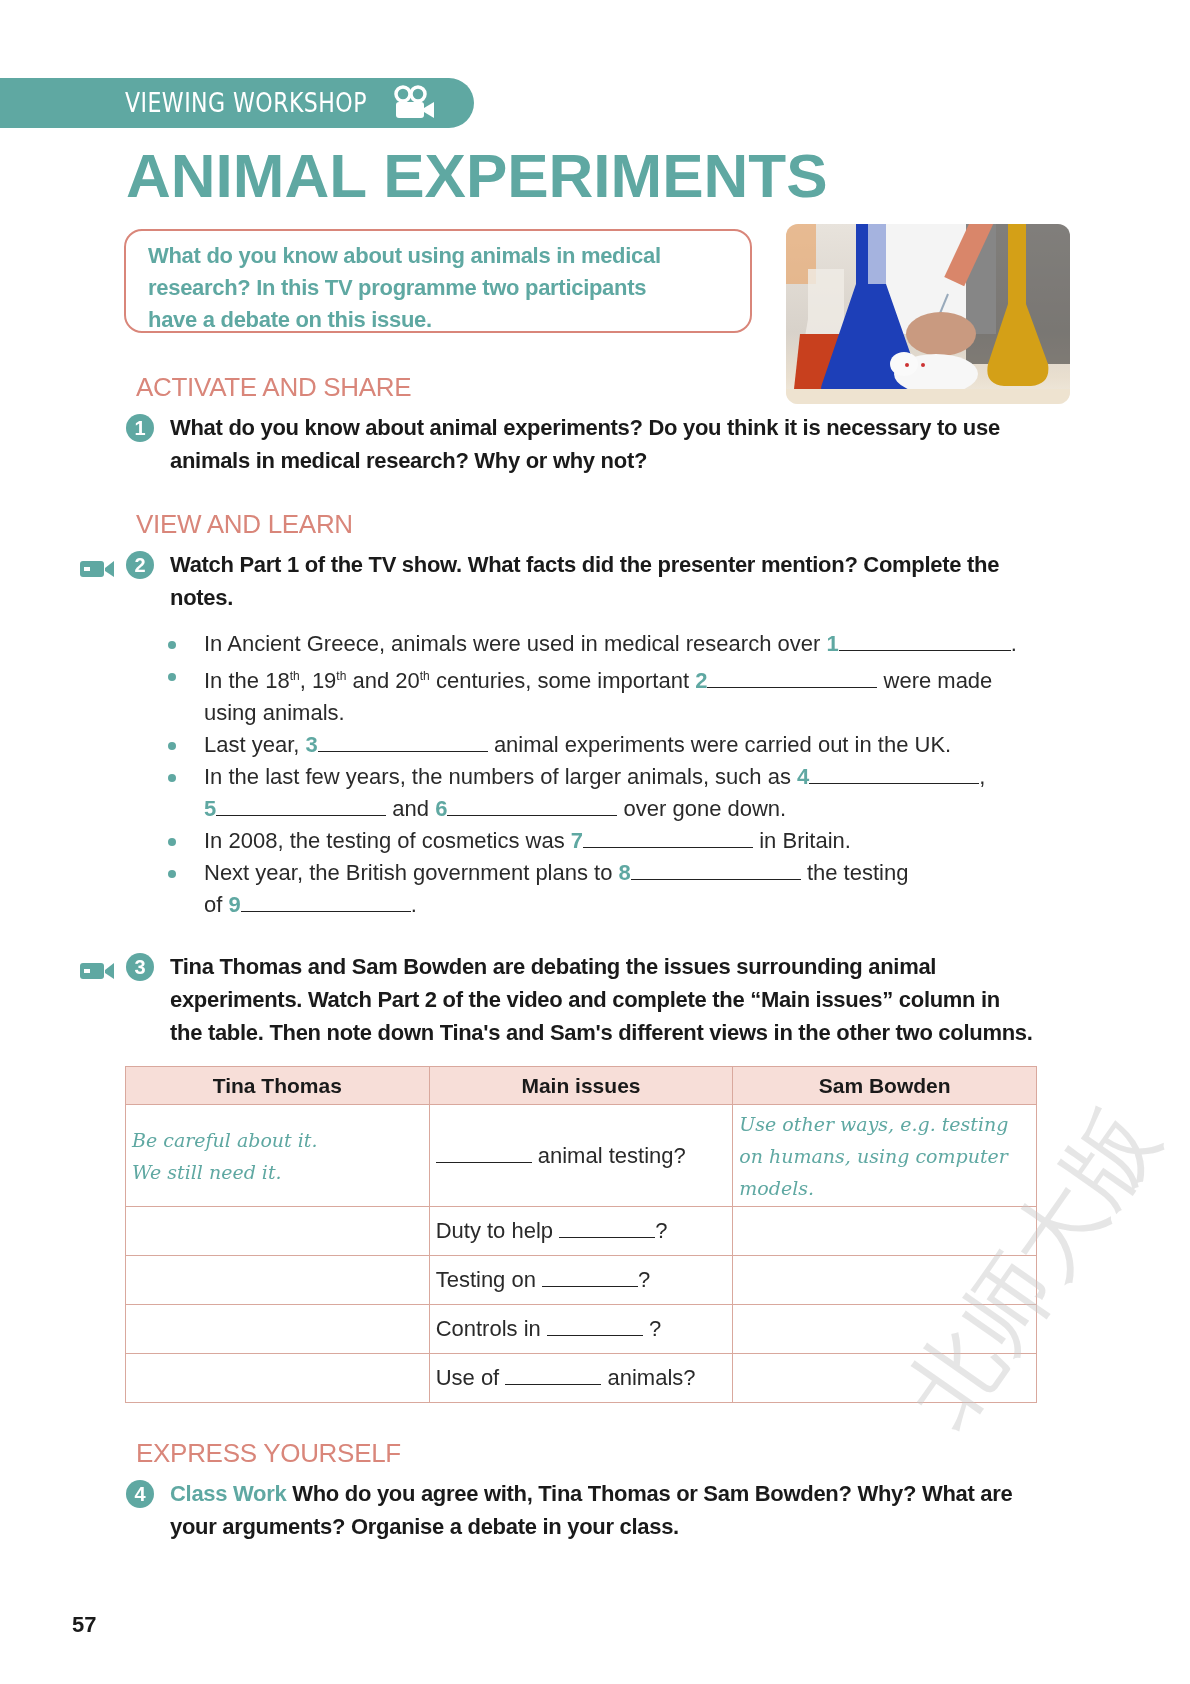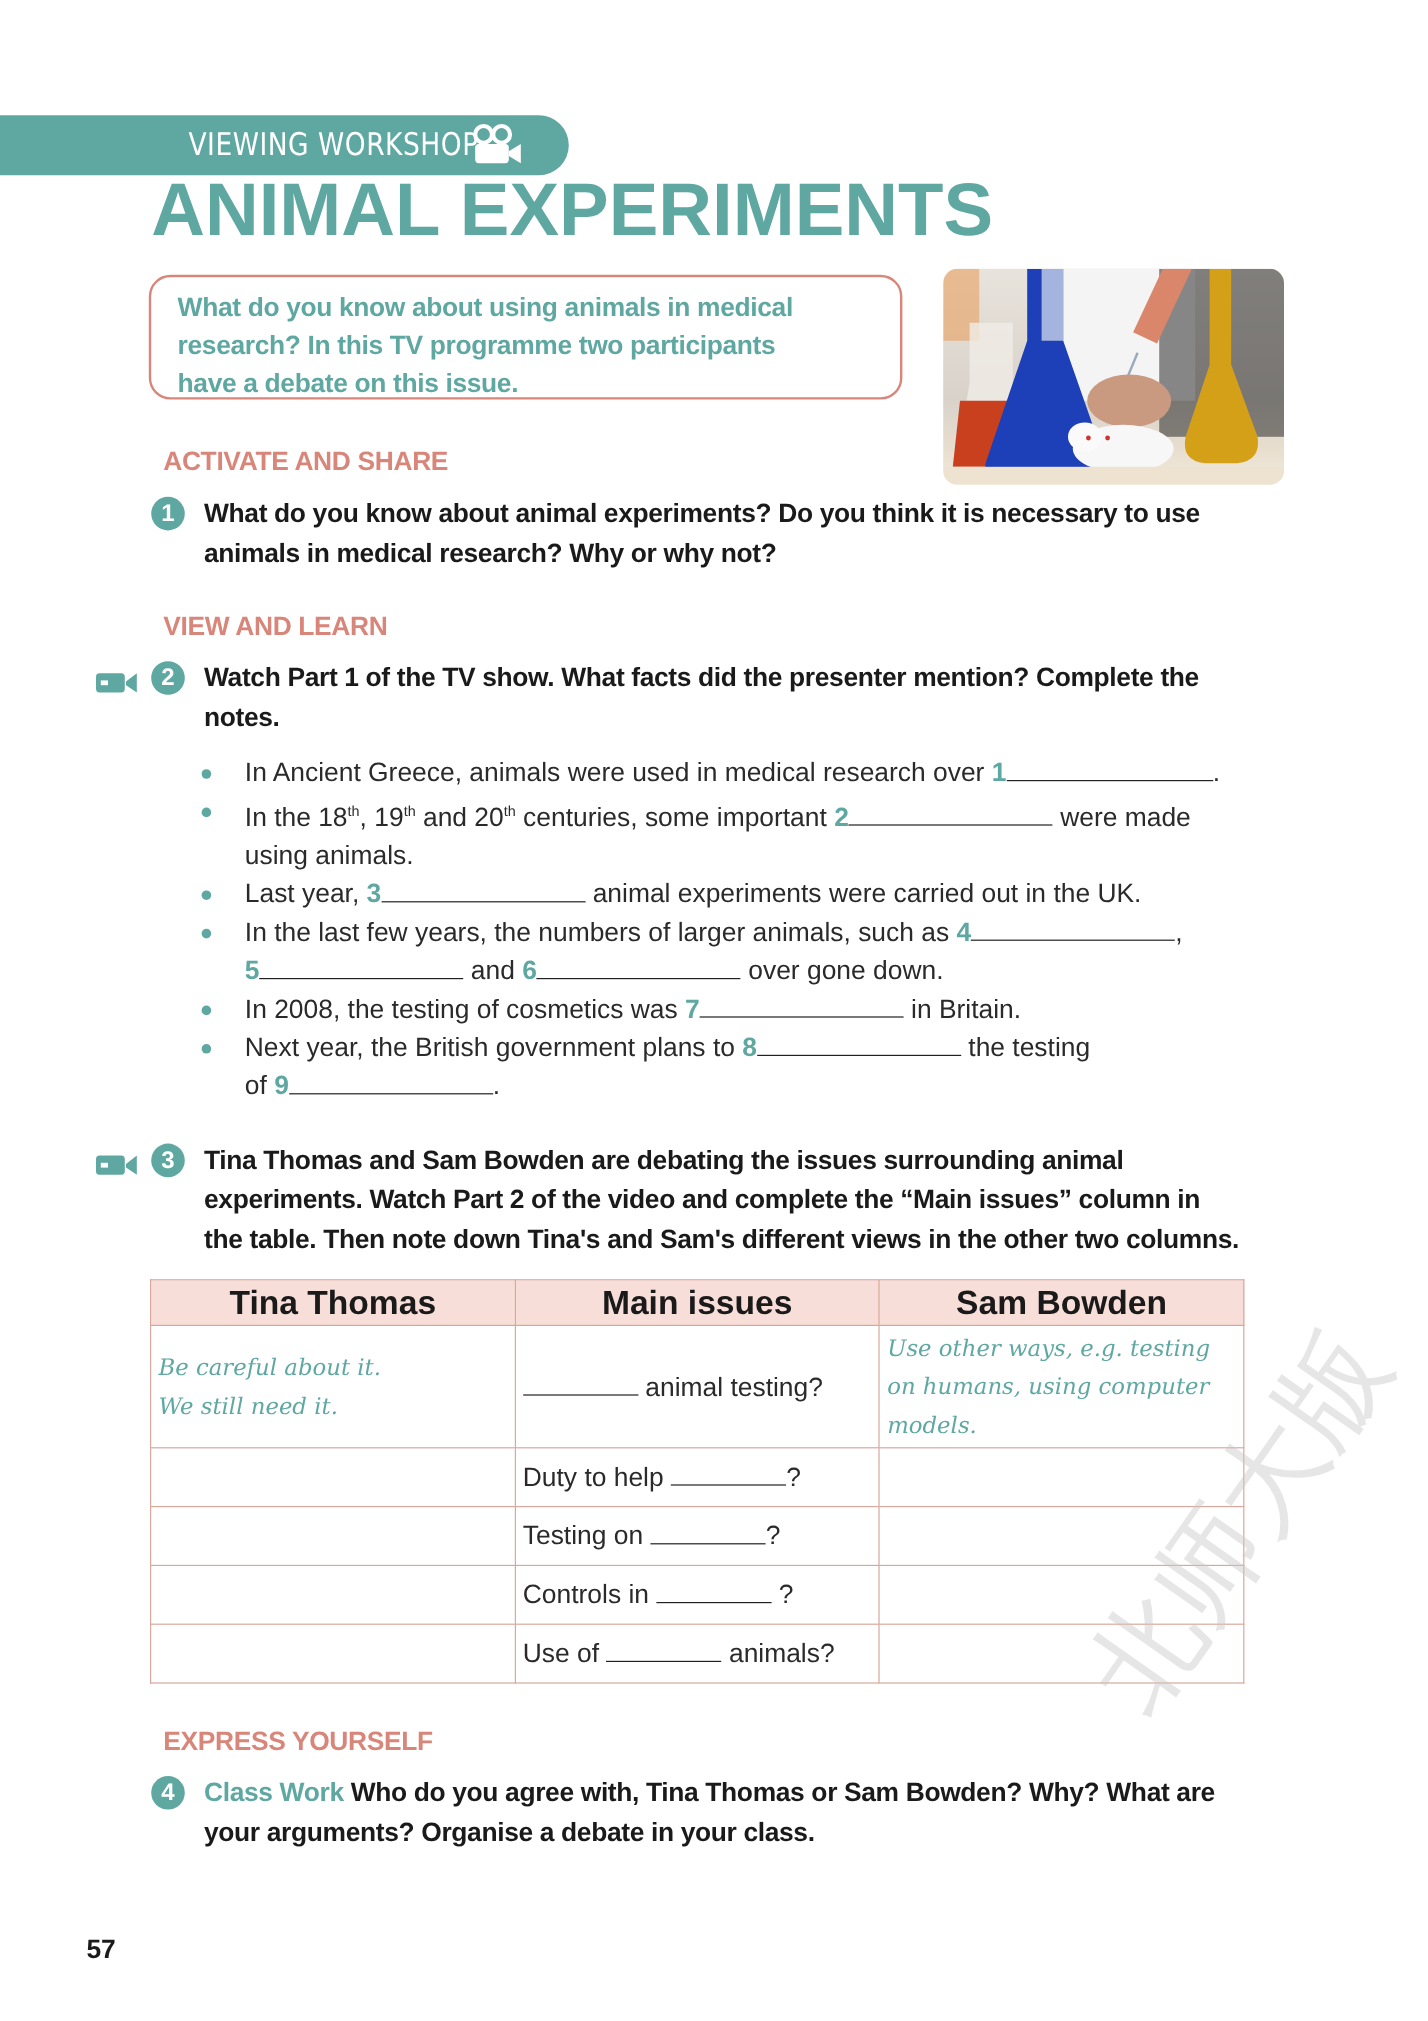--- a/index.html
+++ b/index.html
@@ -1,38 +1,38 @@
 <!DOCTYPE html>
 <html><head>
 <meta charset="utf-8">
 <style>
   * { box-sizing: border-box; margin: 0; padding: 0; }
   body { width: 1190px; height: 1684px; background: #ffffff; position: relative; overflow: hidden; font-family: "Liberation Sans", sans-serif; color: #1a1a1a; }
-  .banner { position: absolute; left: 0; top: 96px; width: 474px; height: 50px; background: #5fa8a2; border-radius: 0 25px 25px 0; display: flex; align-items: center; justify-content: center; }
+  .banner { position: absolute; left: 0; top: 78px; width: 474px; height: 50px; background: #5fa8a2; border-radius: 0 25px 25px 0; display: flex; align-items: center; }
   .banner-text { margin-left: 125px; color: #fff; font-size: 26px; letter-spacing: 0.5px; font-family: "DejaVu Sans", sans-serif; transform: scaleX(0.85); transform-origin: left center; white-space: nowrap; }
   .banner-icon { position: absolute; left: 392px; top: 6px; width: 44px; height: 36px; }
   .title { position: absolute; left: 126px; top: 140px; font-size: 62px; font-weight: bold; color: #5fa8a2; letter-spacing: 0px; font-family: "Liberation Sans", sans-serif; white-space: nowrap; }
   .intro-box { position: absolute; left: 124px; top: 229px; width: 628px; height: 104px; border: 2.5px solid #d9867a; border-radius: 18px; padding: 9px 22px; }
   .intro-text { color: #5fa8a2; font-weight: bold; font-size: 22px; line-height: 32px; font-family: "Liberation Sans", sans-serif; letter-spacing: -0.3px; }
   .photo { position: absolute; left: 786px; top: 224px; width: 284px; height: 180px; border-radius: 12px; overflow: hidden; background: linear-gradient(180deg,#e8e3dc 0%,#d8d2ca 60%,#e9dfcf 85%,#f2ebe0 100%); }
-  .section-head { position: absolute; left: 136px; font-size: 22px; font-weight: bold; color: #d9867a; letter-spacing: -0.3px; }
+  .section-head { position: absolute; left: 136px; font-size: 26px; font-weight: normal; color: #d9867a; letter-spacing: -0.3px; }
   .q { position: absolute; left: 170px; font-size: 22px; font-weight: bold; line-height: 33px; letter-spacing: -0.3px; color: #1a1a1a; }
   .qnum { position: absolute; width: 28px; height: 28px; border-radius: 50%; background: #5fa8a2; color: #fff; font-weight: bold; font-size: 20px; text-align: center; line-height: 28px; }
   .cam { position: absolute; width: 36px; height: 20px; }
   .notes { position: absolute; left: 166px; top: 628px; width: 900px; font-size: 22px; line-height: 32px; color: #2a2a2a; }
   .note { position: relative; padding-left: 38px; }
   .note::before { content: ""; position: absolute; left: 2px; top: 13px; width: 8px; height: 8px; border-radius: 50%; background: #5fa8a2; }
   .note.cont::before { display: none; }
   .n { color: #5fa8a2; font-weight: bold; }
   .blank { display: inline-block; border-bottom: 1.5px solid #222; height: 22px; vertical-align: baseline; }
   .b170 { width: 170px; } .b175 { width: 172px; }
   sup { font-size: 12px; }
   table.debate { position: absolute; left: 125px; top: 1066px; width: 912px; border-collapse: collapse; }
   table.debate th, table.debate td { border: 1.5px solid #d9a89d; }
-  table.debate th { background: #f7ded8; font-size: 28px; font-weight: bold; height: 38px; }
+  table.debate th { background: #f7ded8; font-size: 21px; font-weight: bold; height: 38px; }
   table.debate td { font-size: 22px; color: #2a2a2a; height: 49px; padding-left: 6px; vertical-align: middle; }
   table.debate td.hand { color: #5fa8a2; font-style: italic; font-family: "DejaVu Serif", serif; font-size: 19px; line-height: 32px; }
   .tb { display: inline-block; border-bottom: 1.5px solid #222; width: 96px; height: 20px; }
   .page-num { position: absolute; left: 72px; top: 1612px; font-size: 22px; font-weight: bold; }
   .watermark { position: absolute; left: 880px; top: 1380px; font-size: 90px; color: rgba(200,200,200,0.45); transform: rotate(-55deg); transform-origin: left top; white-space: nowrap; font-family: "DejaVu Sans", sans-serif; pointer-events: none; }
 </style>
 </head>
 <body>
 
 <div class="banner">

